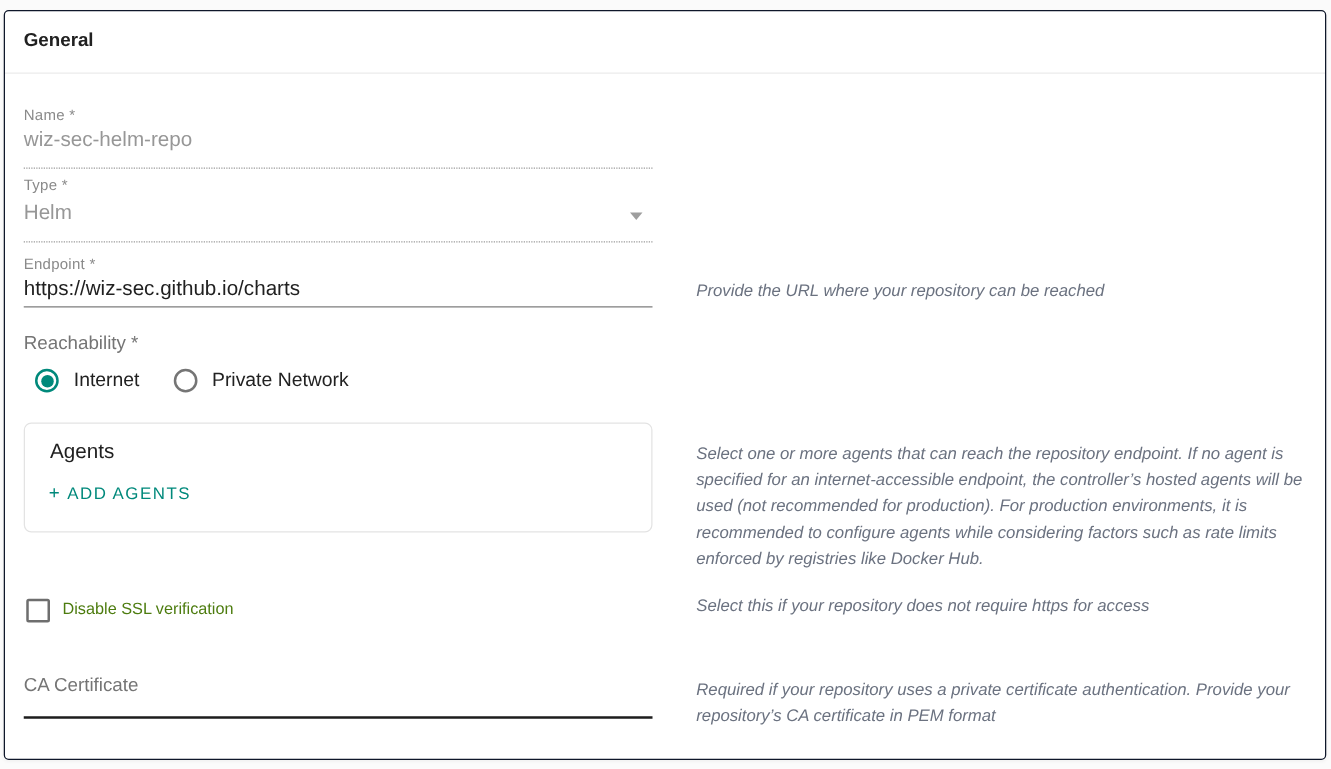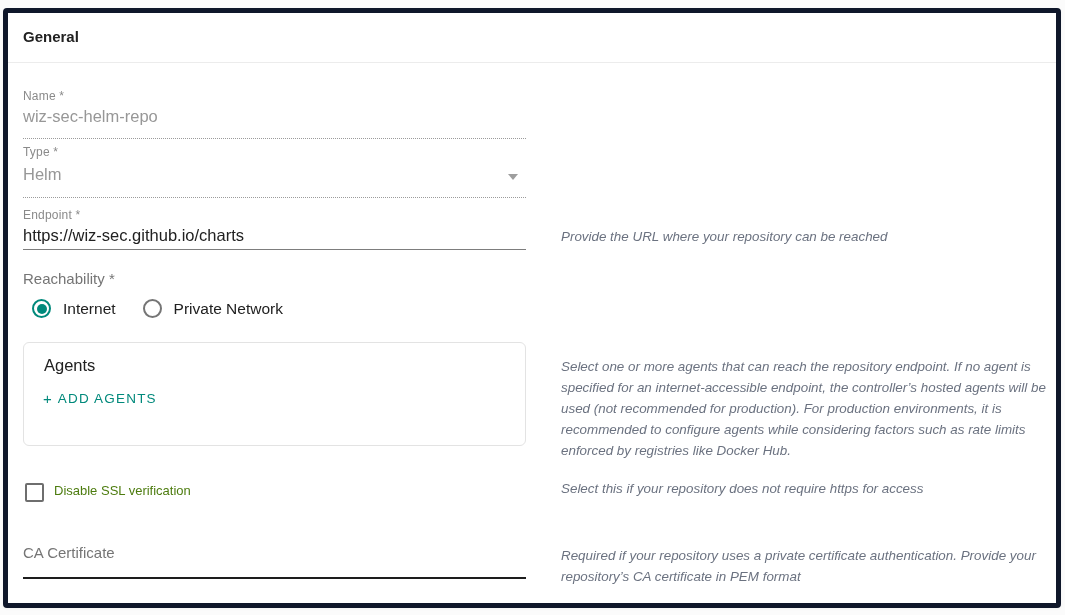--- a/index.html
+++ b/index.html
@@ -7,21 +7,21 @@
   body {
     font-family:"Liberation Sans", sans-serif;
     background:#fbfbfb;
     position:relative;
     overflow:hidden;
   }
   .card {
     position:absolute; left:3px; top:8px;
     width:1058px; height:600px;
     background:#ffffff;
-    border:5px solid #0f172a;
+    border:1px solid #0f172a;
     border-radius:4px;
     box-shadow:0 1px 3px rgba(0,0,0,0.04);
   }
   .card-title {
     position:absolute; left:15px; top:15px;
     font-size:15px; font-weight:bold; color:#212121;
   }
   .divider {
     position:absolute; left:0; top:49px;
     width:100%; height:1px; background:#ececec;
@@ -47,21 +47,21 @@
     border:2px solid #757575; position:relative; flex:0 0 auto;
   }
   .radio-opt.selected .radio-circle { border-color:#00897B; }
   .radio-opt.selected .radio-circle::after {
     content:""; position:absolute; left:2.5px; top:2.5px;
     width:10px; height:10px; border-radius:50%; background:#00897B;
   }
   .radio-label { margin-left:12px; font-size:15.5px; color:#212121; white-space:nowrap; }
   .agents-box {
     position:absolute; left:15px; top:329px;
-    width:503px; height:104px;
+    width:503px; height:88px;
     border:1px solid #e3e3e3; border-radius:6px; background:#fff;
   }
   .agents-title { position:absolute; left:20px; top:13px; font-size:16.5px; color:#212121; }
   .add-agents-btn {
     position:absolute; left:19px; top:47px;
     font-size:13.5px; color:#00897B; letter-spacing:1.2px;
     background:none; border:none; cursor:pointer; white-space:nowrap;
     font-family:"Liberation Sans", sans-serif; display:flex; align-items:center;
   }
   .add-agents-btn .plus { margin-right:6px; letter-spacing:0; font-size:15px; }

